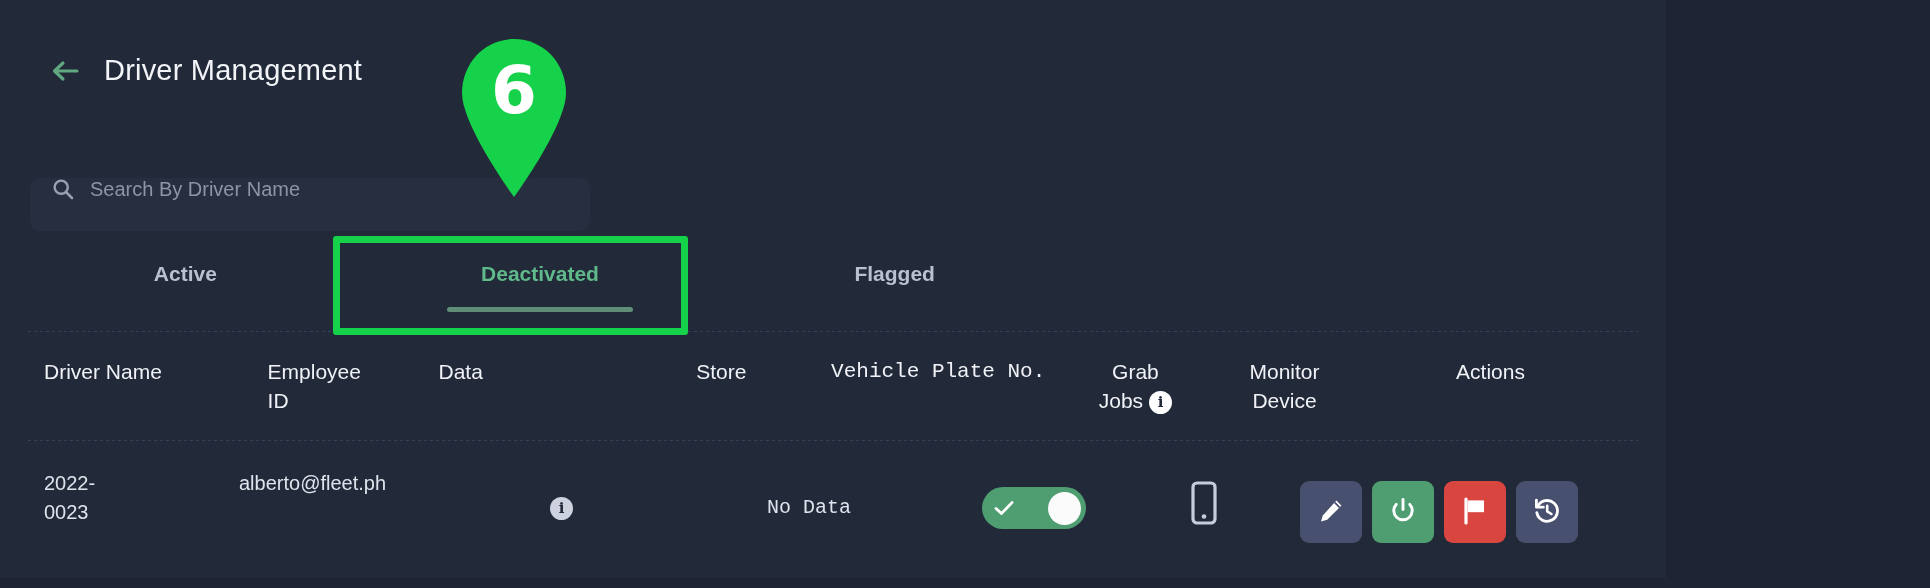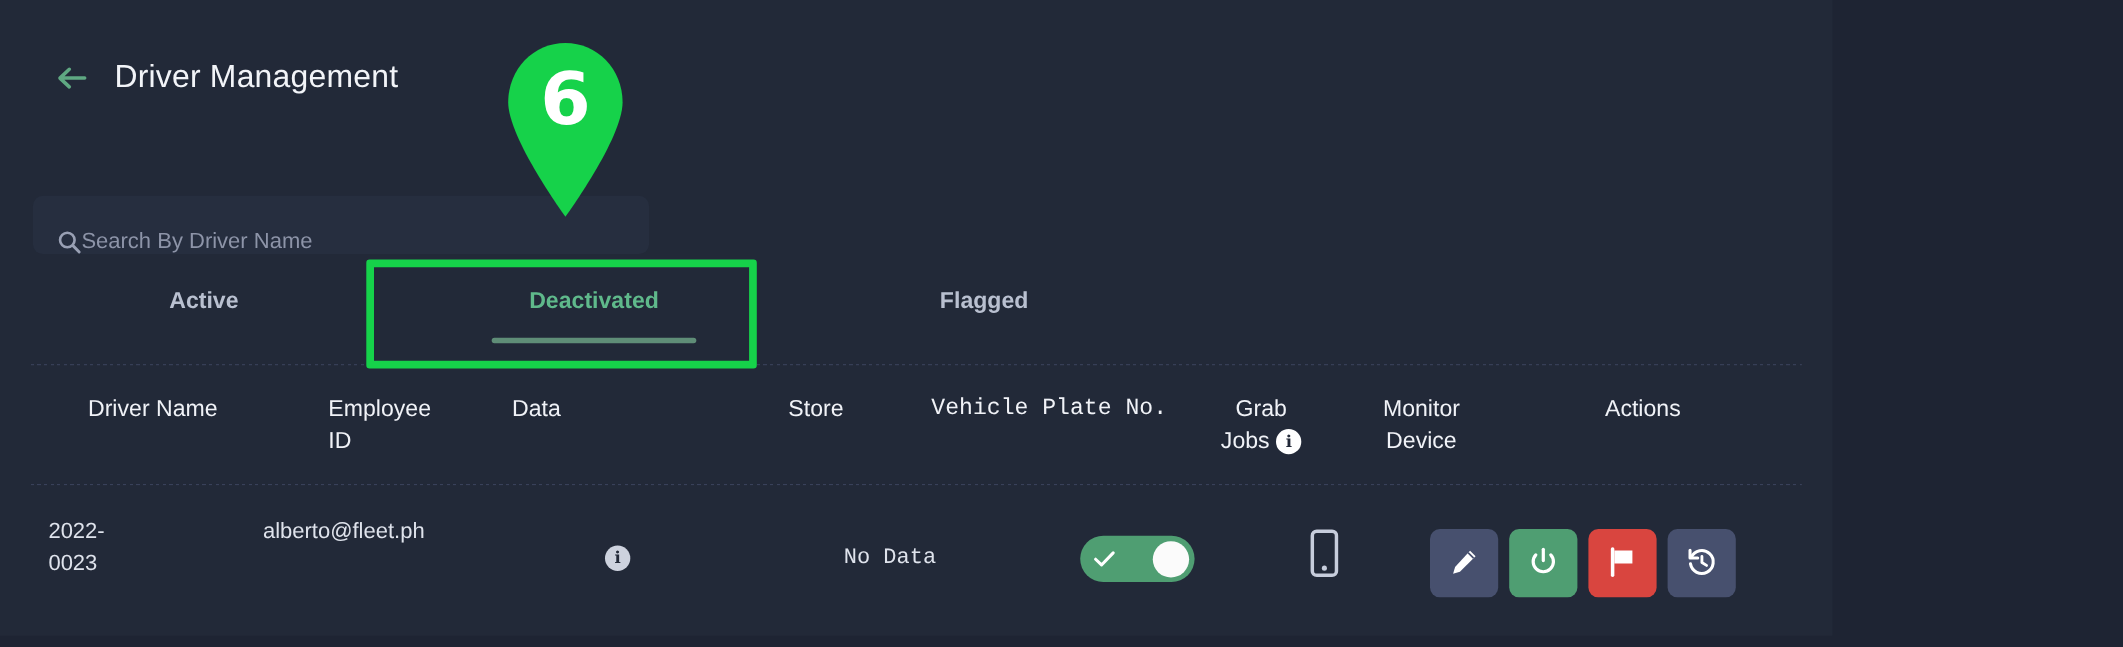--- a/index.html
+++ b/index.html
@@ -63,22 +63,23 @@
   
   .search-wrap {
     position: absolute;
     left: 30px;
     top: 178px;
     width: 560px;
     height: 53px;
     background: #262e3f;
     border-radius: 9px;
     display: flex;
-    align-items: flex-end;
+    align-items: flex-start;
     padding: 0 22px;
+    gap: 16px;
   }
   .search-icon { flex: 0 0 auto; display: flex; }
   .search-input {
     flex: 1 1 auto;
     background: transparent;
     border: none;
     outline: none;
     font-family: "Liberation Sans", sans-serif;
     font-size: 20px;
     color: #e8eaf0;
@@ -174,21 +175,21 @@
     left: 0; right: 0;
     top: 340px;
   }
 
   .row {
     display: flex;
     align-items: flex-start;
     padding: 0 44px;
   }
 
-  .thead .row { padding-top: 18px; height: 100px; margin-left: 36px; }
+  .thead .row { padding-top: 18px; height: 100px; }
 
   .th {
     font-size: 21px;
     font-weight: 400;
     color: #f0f2f7;
     line-height: 1.38;
   }
 
   .row-divider {
     height: 1px;

